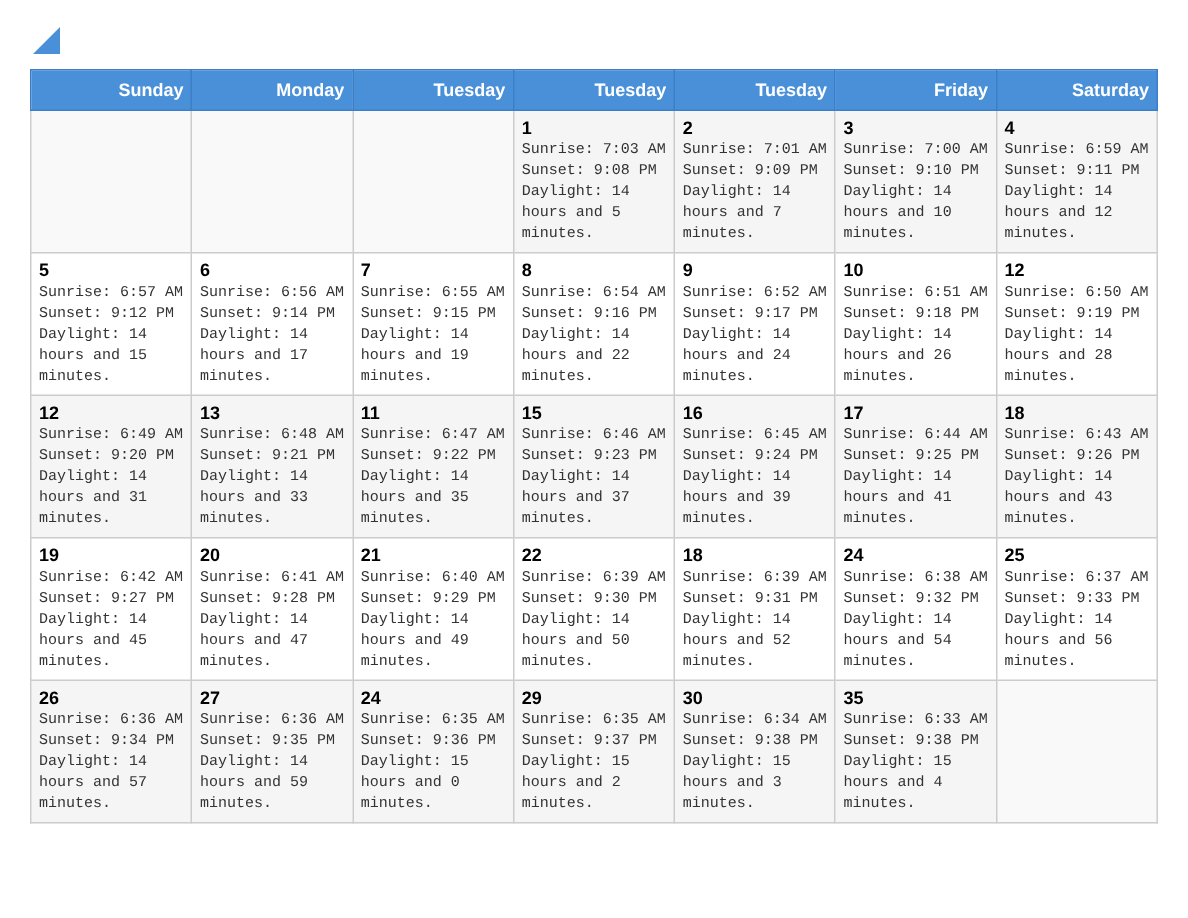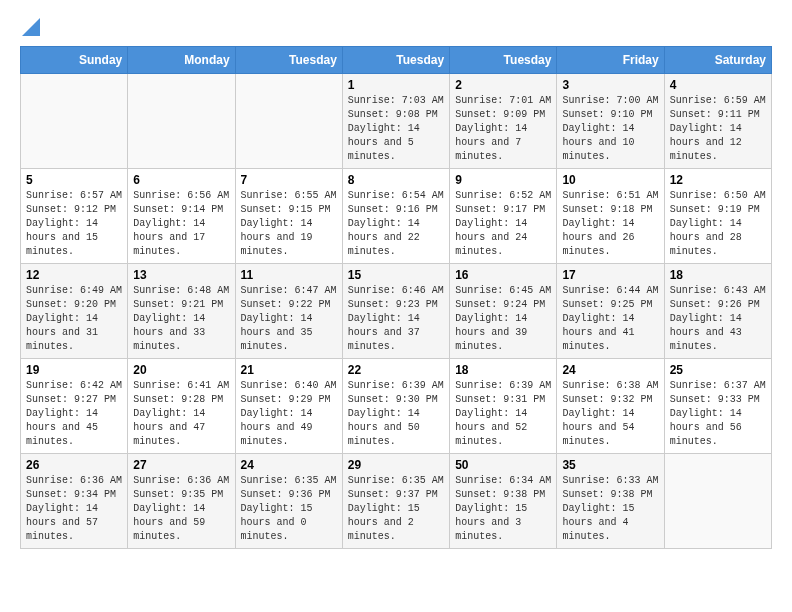--- a/index.html
+++ b/index.html
@@ -233,21 +233,21 @@
         </td>
         <td>
           <span class="day-num">24</span>
           <div class="day-info">Sunrise: 6:35 AM<br>Sunset: 9:36 PM<br>Daylight: 15 hours and 0 minutes.</div>
         </td>
         <td>
           <span class="day-num">29</span>
           <div class="day-info">Sunrise: 6:35 AM<br>Sunset: 9:37 PM<br>Daylight: 15 hours and 2 minutes.</div>
         </td>
         <td>
-          <span class="day-num">50</span>
+          <span class="day-num">30</span>
           <div class="day-info">Sunrise: 6:34 AM<br>Sunset: 9:38 PM<br>Daylight: 15 hours and 3 minutes.</div>
         </td>
         <td>
           <span class="day-num">35</span>
           <div class="day-info">Sunrise: 6:33 AM<br>Sunset: 9:38 PM<br>Daylight: 15 hours and 4 minutes.</div>
         </td>
         <td class="empty-cell"></td>
       </tr>
     </tbody>
 </table>

